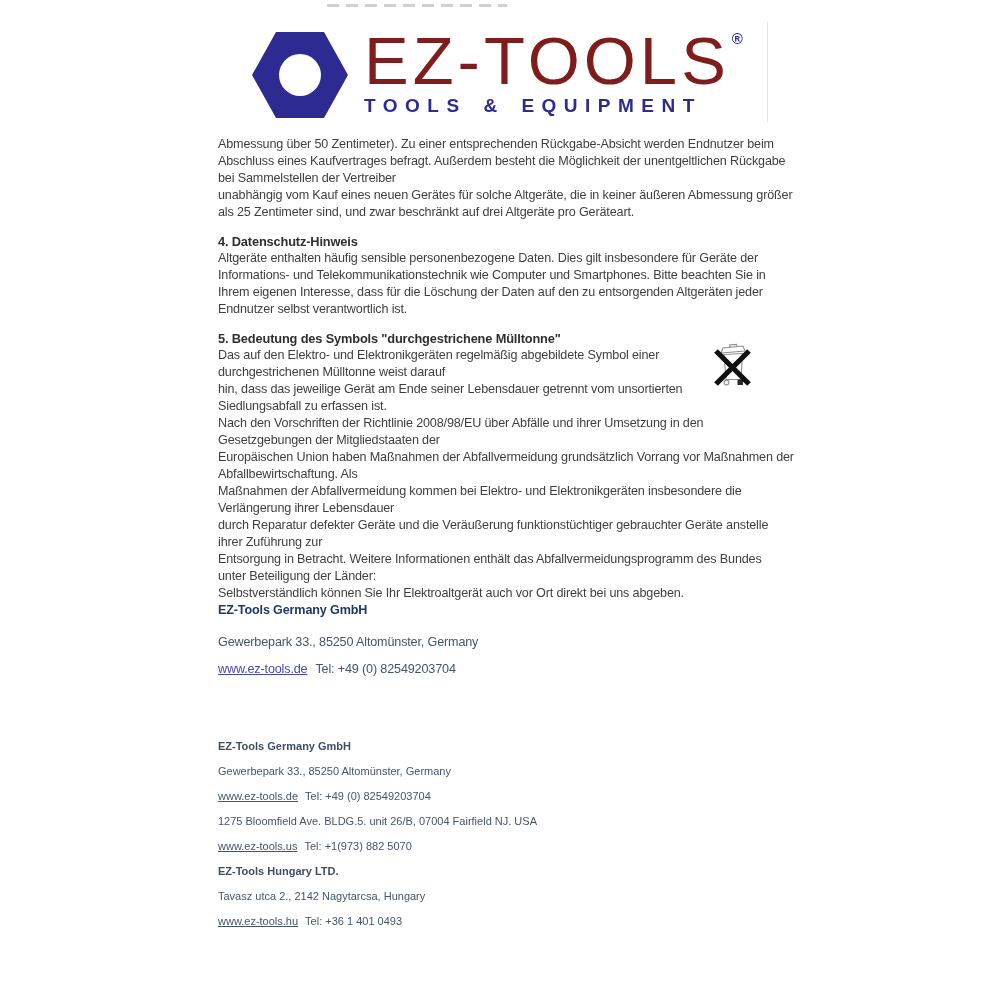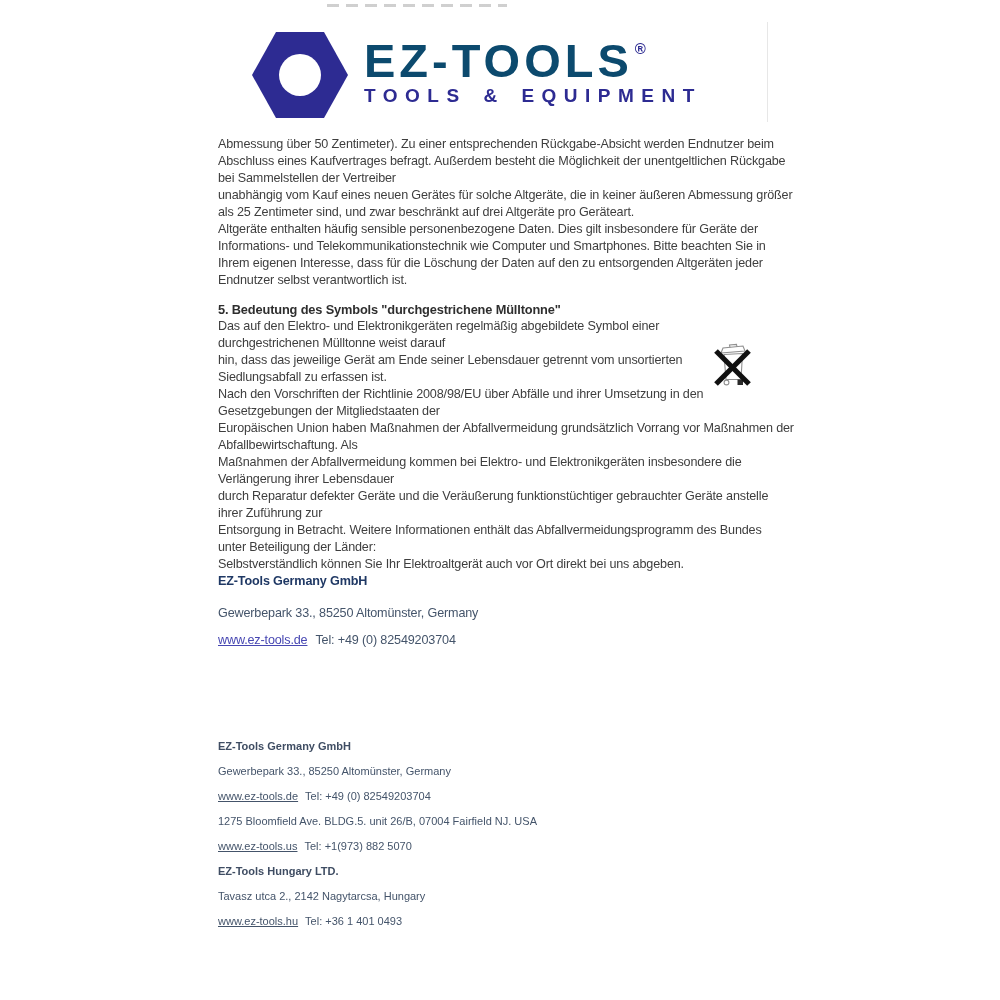--- a/index.html
+++ b/index.html
@@ -28,23 +28,23 @@
     left: 252px; top: 22px;
     width: 516px; height: 100px;
     display: flex;
     align-items: center;
     border-right: 1px solid #e7e7e7;
   }
   .hex-icon { width: 96px; height: 92px; flex: 0 0 auto; margin-top: 6px; }
   .logo-text { margin-left: 16px; line-height: 1; }
   .brand-line { display: flex; align-items: flex-start; }
   .brand {
-    color: #0c4a6e;
-    font-weight: 700;
-    font-size: 47px;
+    color: #7f1d1d;
+    font-weight: 400;
+    font-size: 67px;
     letter-spacing: 4px;
     line-height: 0.95;
   }
   .reg {
     color: #2d2b92;
     font-weight: 700;
     font-size: 15px;
     margin-left: 2px;
     margin-top: 2px;
   }
@@ -148,20 +148,21 @@
     </div>
   </div>
 
   <div class="content">
     <p>Abmessung über 50 Zentimeter). Zu einer entsprechenden Rückgabe-Absicht werden Endnutzer beim
 Abschluss eines Kaufvertrages befragt. Außerdem besteht die Möglichkeit der unentgeltlichen Rückgabe
 bei Sammelstellen der Vertreiber
 unabhängig vom Kauf eines neuen Gerätes für solche Altgeräte, die in keiner äußeren Abmessung größer
 als 25 Zentimeter sind, und zwar beschränkt auf drei Altgeräte pro Geräteart.</p>
 
+    <div class="sec-heading">4. Datenschutz-Hinweis</div>
     <p>Altgeräte enthalten häufig sensible personenbezogene Daten. Dies gilt insbesondere für Geräte der
 Informations- und Telekommunikationstechnik wie Computer und Smartphones. Bitte beachten Sie in
 Ihrem eigenen Interesse, dass für die Löschung der Daten auf den zu entsorgenden Altgeräten jeder
 Endnutzer selbst verantwortlich ist.</p>
 
     <div class="sec-heading">5. Bedeutung des Symbols "durchgestrichene Mülltonne"</div>
     <p>Das auf den Elektro- und Elektronikgeräten regelmäßig abgebildete Symbol einer
 durchgestrichenen Mülltonne weist darauf
 hin, dass das jeweilige Gerät am Ende seiner Lebensdauer getrennt vom unsortierten
 Siedlungsabfall zu erfassen ist.</p>

